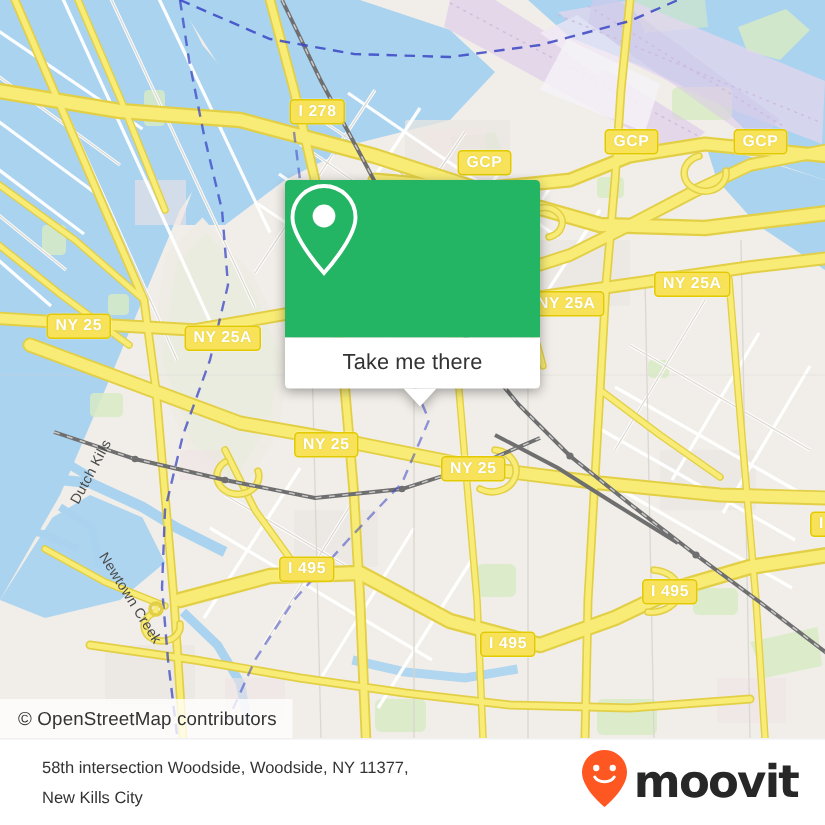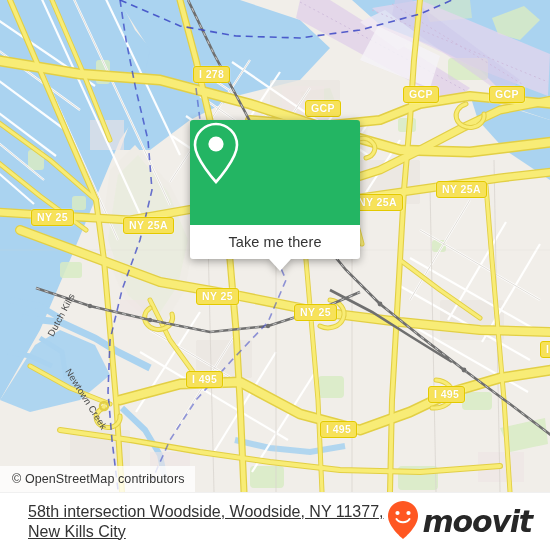--- a/index.html
+++ b/index.html
@@ -81,27 +81,26 @@
 
   
   #footer{
     position:absolute;left:0;top:492px;width:550px;height:58px;
     background:#ffffff;
     display:flex;align-items:center;justify-content:space-between;
     padding:0 18px 0 28px;box-sizing:border-box;
     border-top:1px solid #f0f0f0;
   }
   #footer-text{
-    font-size:16px;color:#333333;line-height:20px;max-width:380px;text-decoration:underline;
+    font-size:11px;color:#333333;line-height:20px;max-width:380px;
   }
   #logo{display:flex;align-items:center;gap:4px;}
   #logo-word{
     font-size:30px;color:#272727;font-weight:bold;letter-spacing:-1.2px;
     font-family:"DejaVu Sans", sans-serif;
-    font-style:italic;
   }
 </style>
 </head>
 <body>
 
 <div id="app">
 
   <div id="map">
     <svg width="550" height="492" viewBox="0 0 550 492">
       <defs>

